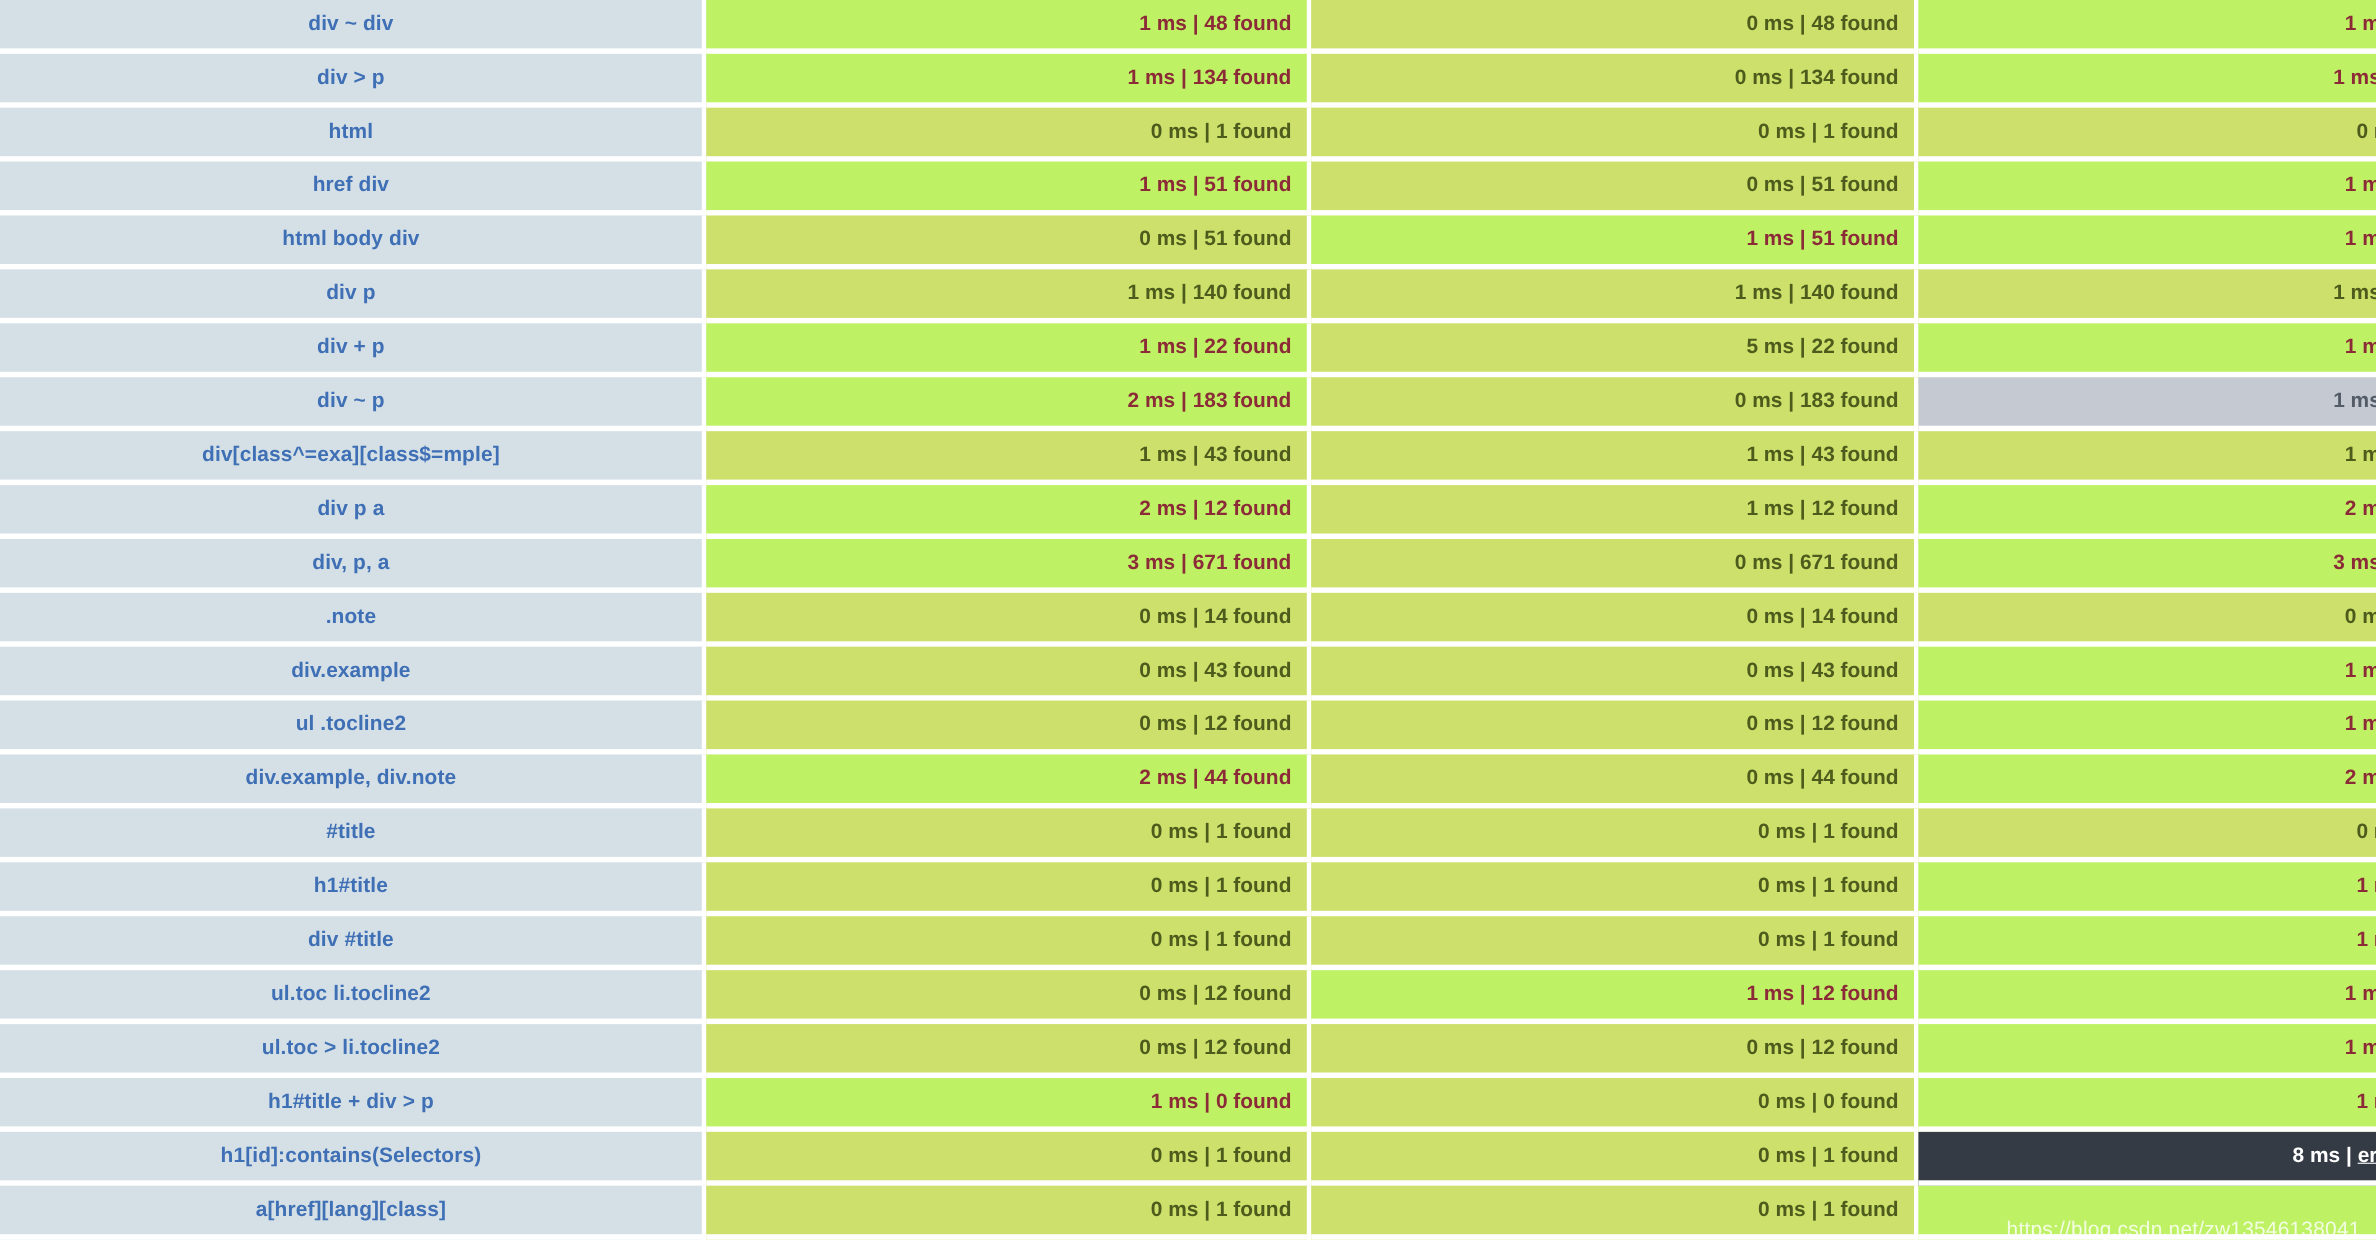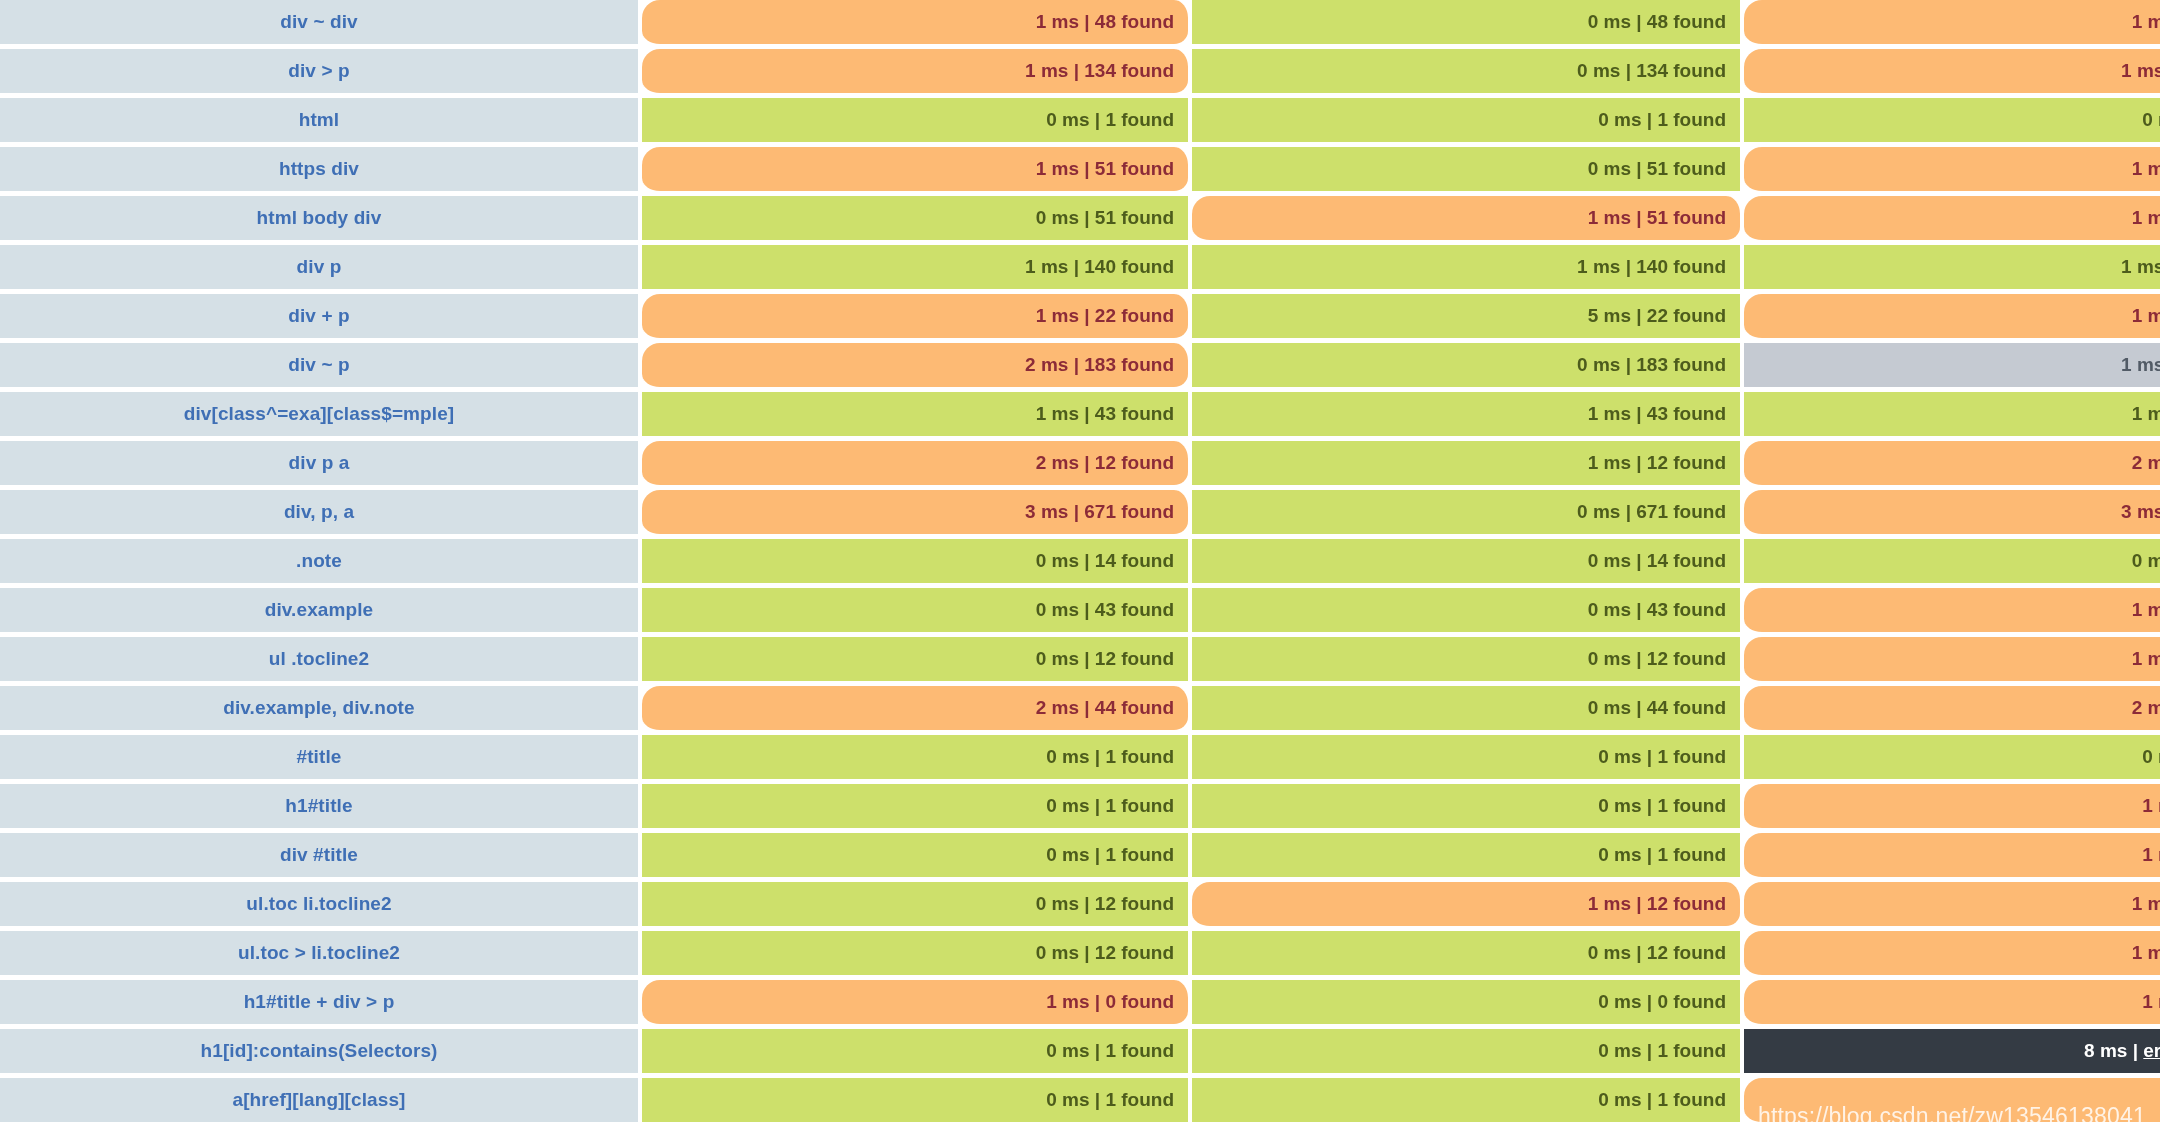--- a/index.html
+++ b/index.html
@@ -53,42 +53,41 @@
   .col-measure.c2 { width: 518px; }
   .col-measure.c3 { width: 520px; }
   .col-measure.c4 { width: 512px; border-right: none; }
 
   
   .state-fast {
     background: #cde06b;
     color: #4d5c1c;
   }
   .state-slow {
-    background: #fdba74;
+    background: #bef264;
     color: #8c2b38;
-    border-radius: 18px;
   }
   .state-neutral {
     background: #c5cad2;
     color: #525b66;
   }
   .state-error {
     background: #343b44;
     color: #ffffff;
   }
   .state-error .err-word {
     text-decoration: underline;
   }
 
   
   .watermark {
     position: absolute;
     right: 14px;
     bottom: 14px;
-    font-size: 23px;
+    font-size: 19px;
     color: rgba(255,255,255,0.82);
     font-family: "Liberation Sans", "DejaVu Sans", sans-serif;
     letter-spacing: 0.2px;
     pointer-events: none;
     white-space: nowrap;
   }
 </style>
 </head>
 <body>
 
@@ -106,21 +105,21 @@
         <td class="col-measure c3 state-fast">0 ms | 134 found</td>
         <td class="col-measure c4 state-slow">1 ms | 134 found</td>
       </tr>
       <tr>
         <td class="col-selector">html</td>
         <td class="col-measure c2 state-fast">0 ms | 1 found</td>
         <td class="col-measure c3 state-fast">0 ms | 1 found</td>
         <td class="col-measure c4 state-fast">0 ms | 1 found</td>
       </tr>
       <tr>
-        <td class="col-selector">https div</td>
+        <td class="col-selector">href div</td>
         <td class="col-measure c2 state-slow">1 ms | 51 found</td>
         <td class="col-measure c3 state-fast">0 ms | 51 found</td>
         <td class="col-measure c4 state-slow">1 ms | 51 found</td>
       </tr>
       <tr>
         <td class="col-selector">html body div</td>
         <td class="col-measure c2 state-fast">0 ms | 51 found</td>
         <td class="col-measure c3 state-slow">1 ms | 51 found</td>
         <td class="col-measure c4 state-slow">1 ms | 51 found</td>
       </tr>

